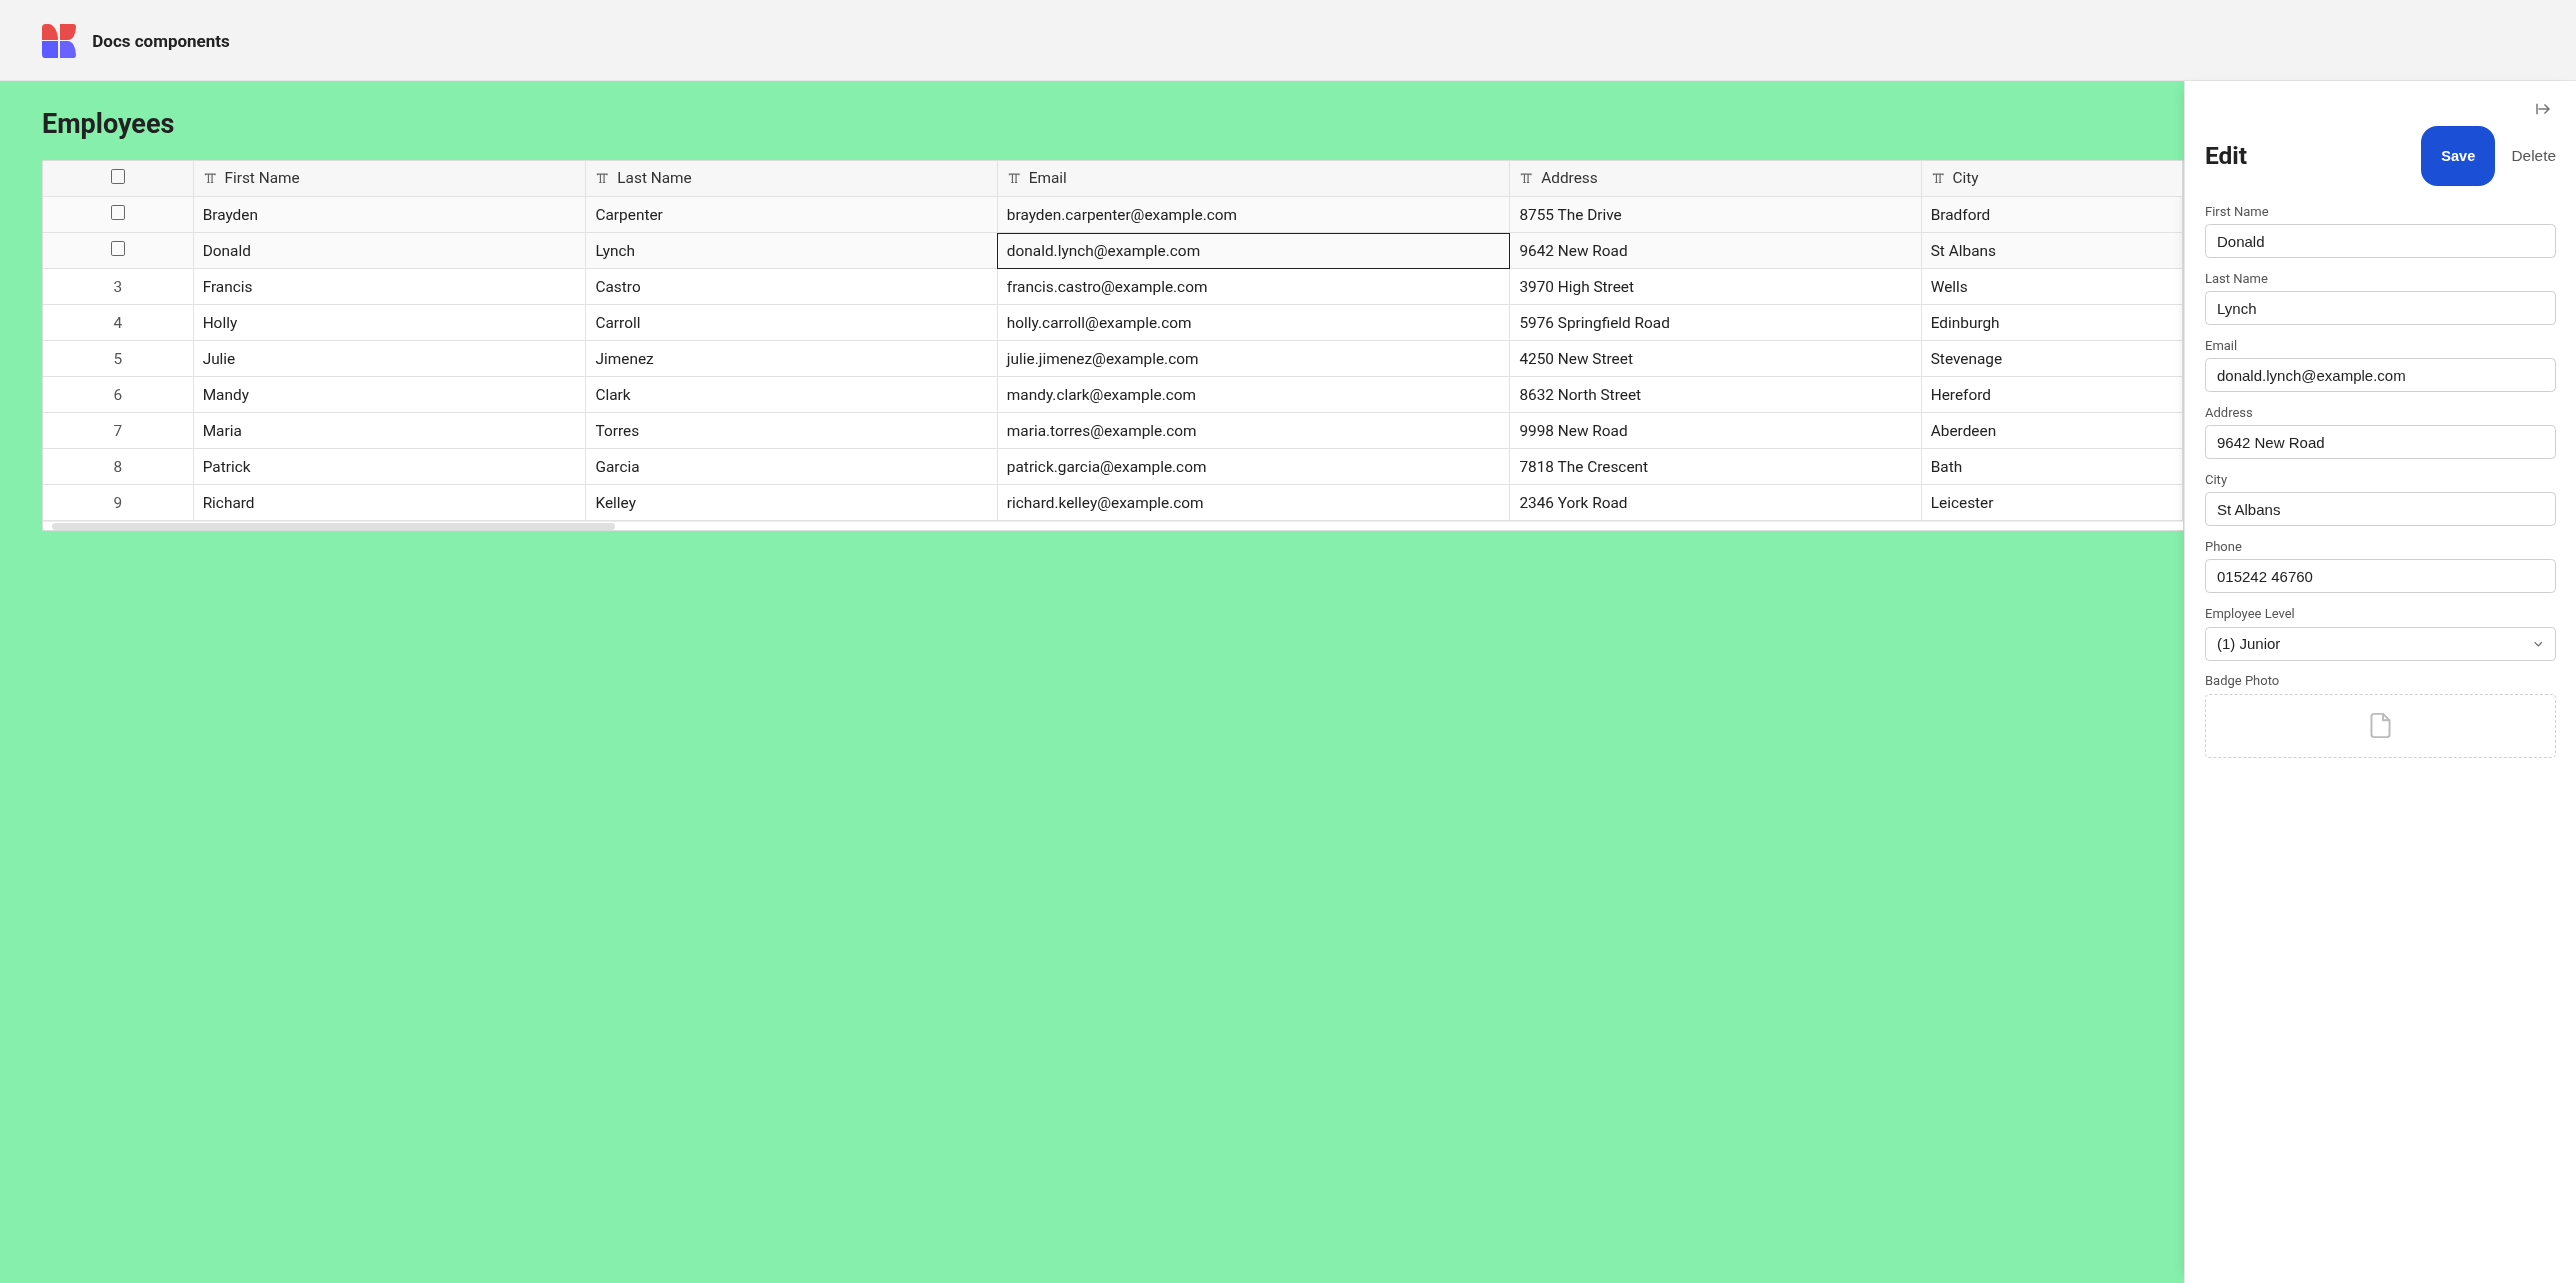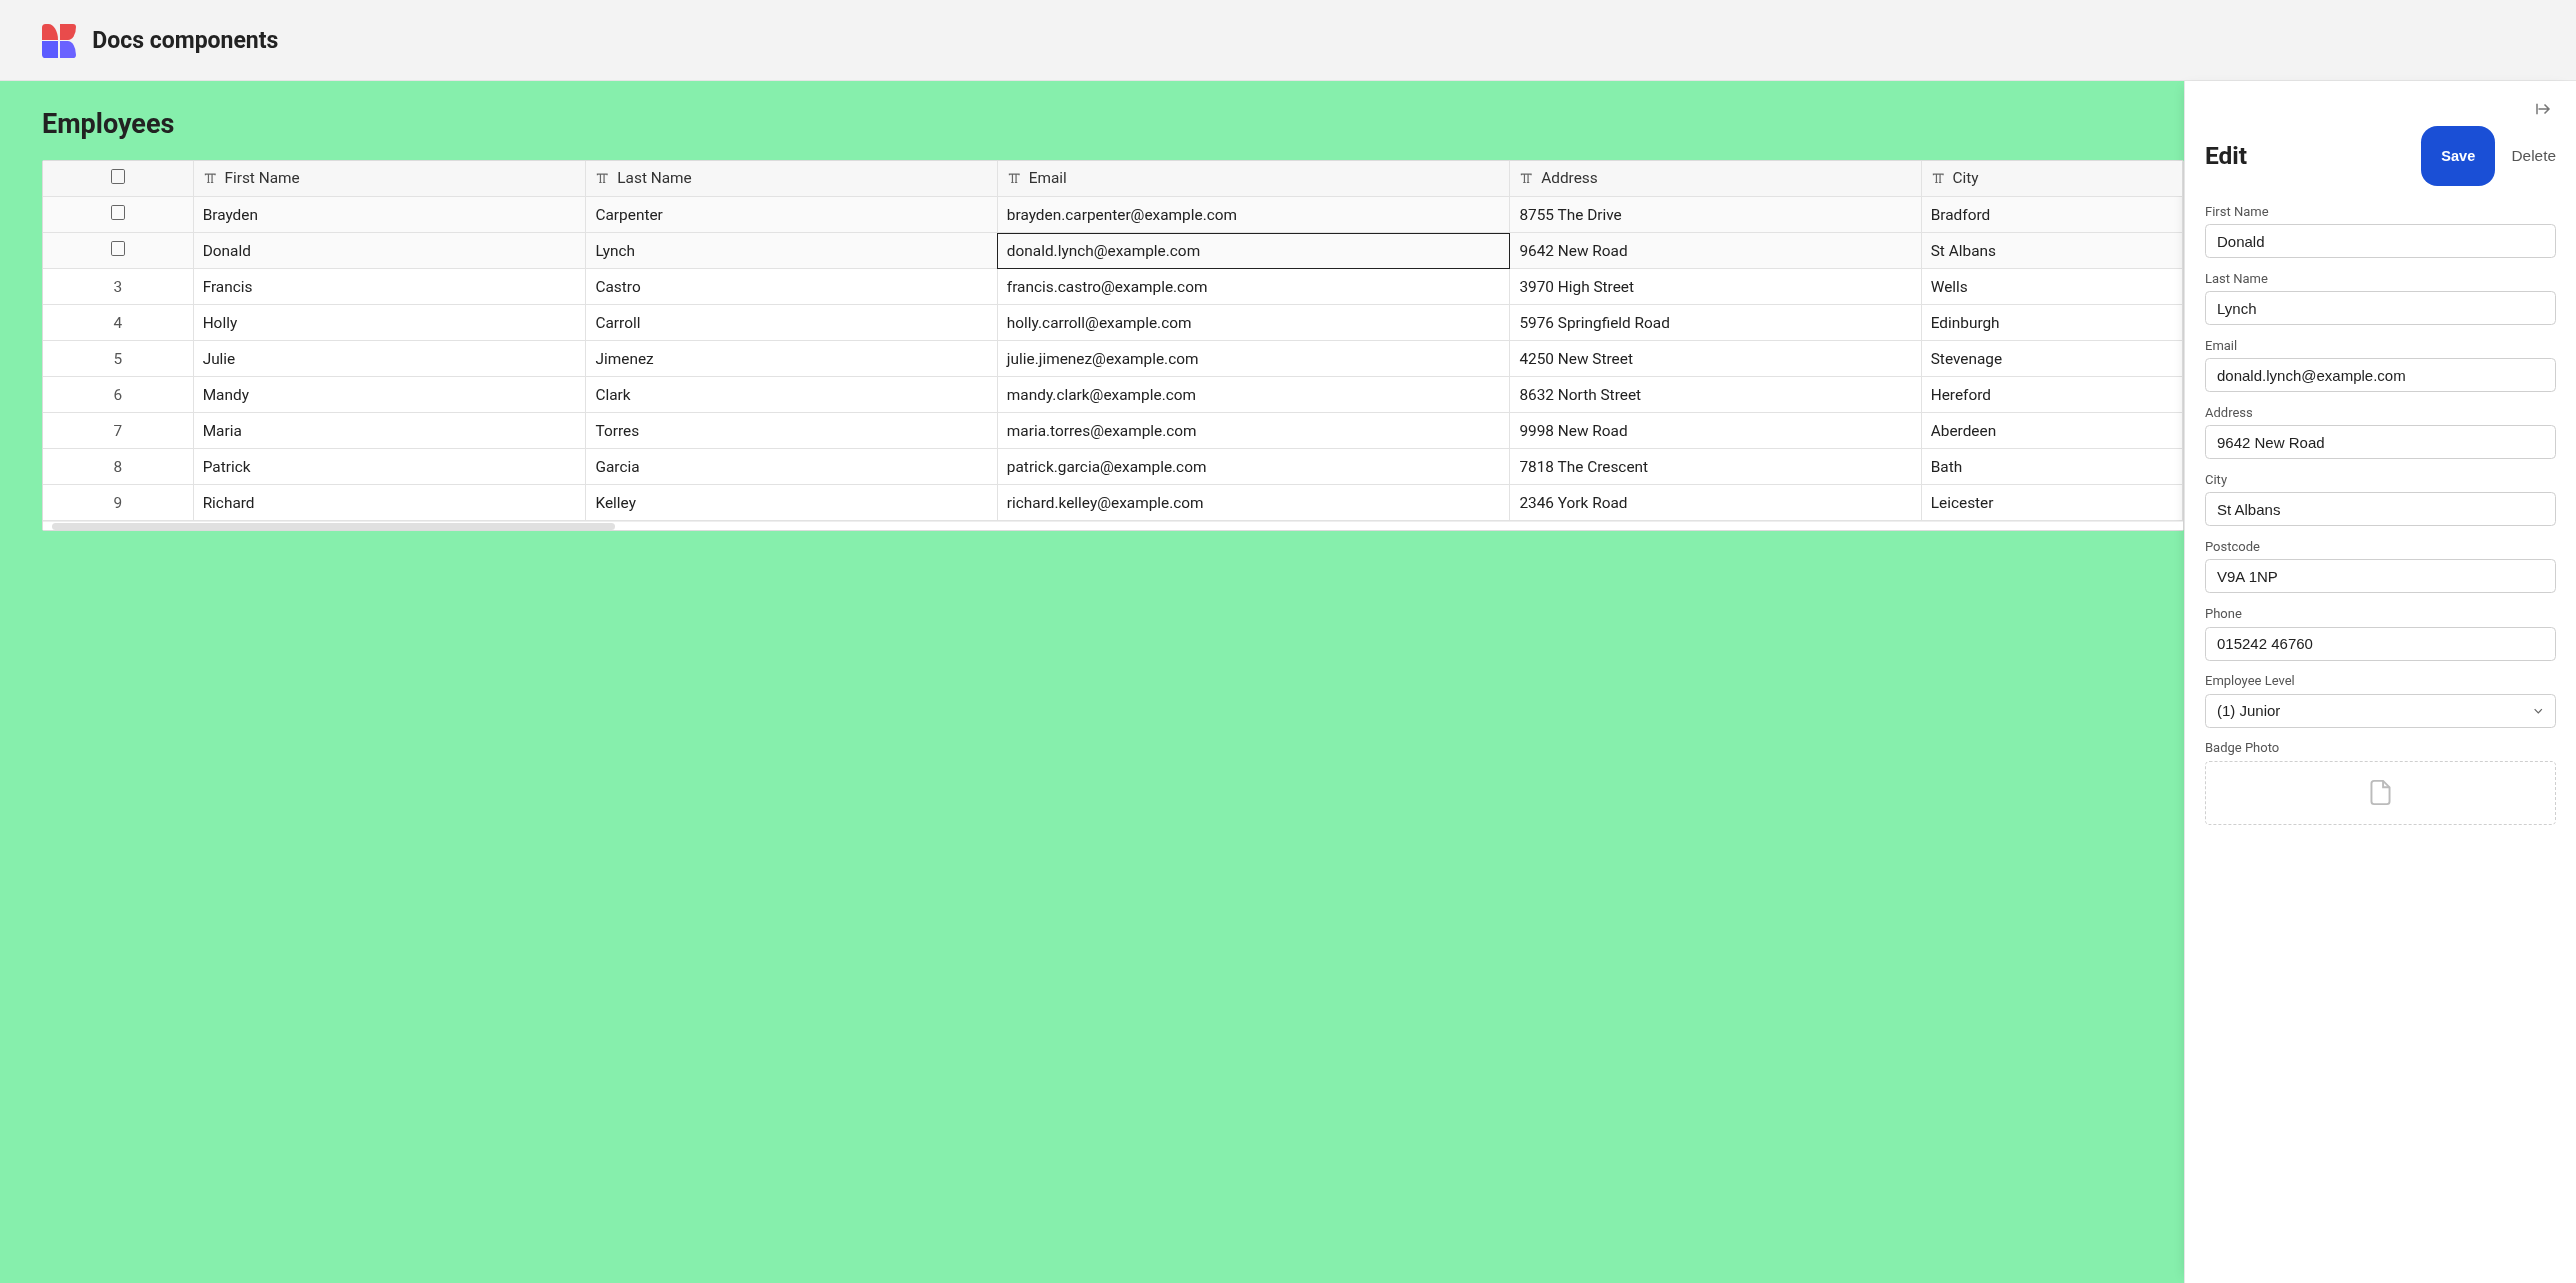--- a/index.html
+++ b/index.html
@@ -6,21 +6,21 @@
   html, body { height: 100%; font-family: -apple-system, BlinkMacSystemFont, "Segoe UI", Roboto, Helvetica, Arial, sans-serif; color:#222; }
   body { display:flex; flex-direction:column; background:#fff; }
 
   
   .topbar { display:flex; align-items:center; gap:16.3px; padding:23.6px 42px 22px 42px; background:#f3f3f3; border-bottom:0.9px solid #e5e5e5; }
   .logo { width:34px; height:34px; display:grid; grid-template-columns:1fr 1fr; grid-template-rows:1fr 1fr; gap:1.8px; }
   .logo .q1 { background:#e94b4b; border-top-right-radius:60% 100%; border-top-left-radius:3.6px;}
   .logo .q2 { background:#e94b4b; border-top-right-radius:3.6px; border-bottom-right-radius:60% 100%;}
   .logo .q3 { background:#5b5bff; border-bottom-left-radius:3.6px;}
   .logo .q4 { background:#6a62ff; border-top-right-radius:60% 100%; border-bottom-right-radius:3.6px;}
-  .app-title { font-size:23px; font-weight:700; color:#222; }
+  .app-title { font-size:17px; font-weight:700; color:#222; }
 
   .workspace { flex:1; display:flex; min-height:0; }
 
   
   .main { flex:1; background:#86efac; padding:27px 0 0 42px; min-width:0; overflow:hidden; }
   .page-title { font-size:27px; font-weight:700; margin-bottom:20px; }
 
   .grid-wrap { border:0.9px solid #dcdcdc; background:#fff; border-radius:1.8px; overflow:hidden; width:100%; }
   .grid-scroll { overflow-x:auto; }
   table.grid { border-collapse:collapse; width:100%; min-width:980px; font-size:15.4px; }
@@ -257,24 +257,20 @@
     </div>
     <div class="field">
       <label class="field-label">Address</label>
       <input class="field-input" value="9642 New Road" style="">
     </div>
     <div class="field">
       <label class="field-label">City</label>
       <input class="field-input" value="St Albans" style="">
     </div>
     <div class="field">
-      <label class="field-label">Postcode</label>
-      <input class="field-input" value="V9A 1NP" style="">
-    </div>
-    <div class="field">
       <label class="field-label">Phone</label>
       <input class="field-input" value="015242 46760" style="">
     </div>
     <div class="field">
       <label class="field-label">Employee Level</label>
       <div class="select-wrap">
         <input class="field-select" readonly="" value="(1) Junior" style="">
         <span class="chev">
           <svg viewBox="0 0 24 24" width="14.5" height="14.5" fill="none" stroke="currentColor" stroke-width="2">
               <path d="M6 9l6 6 6-6"></path>

